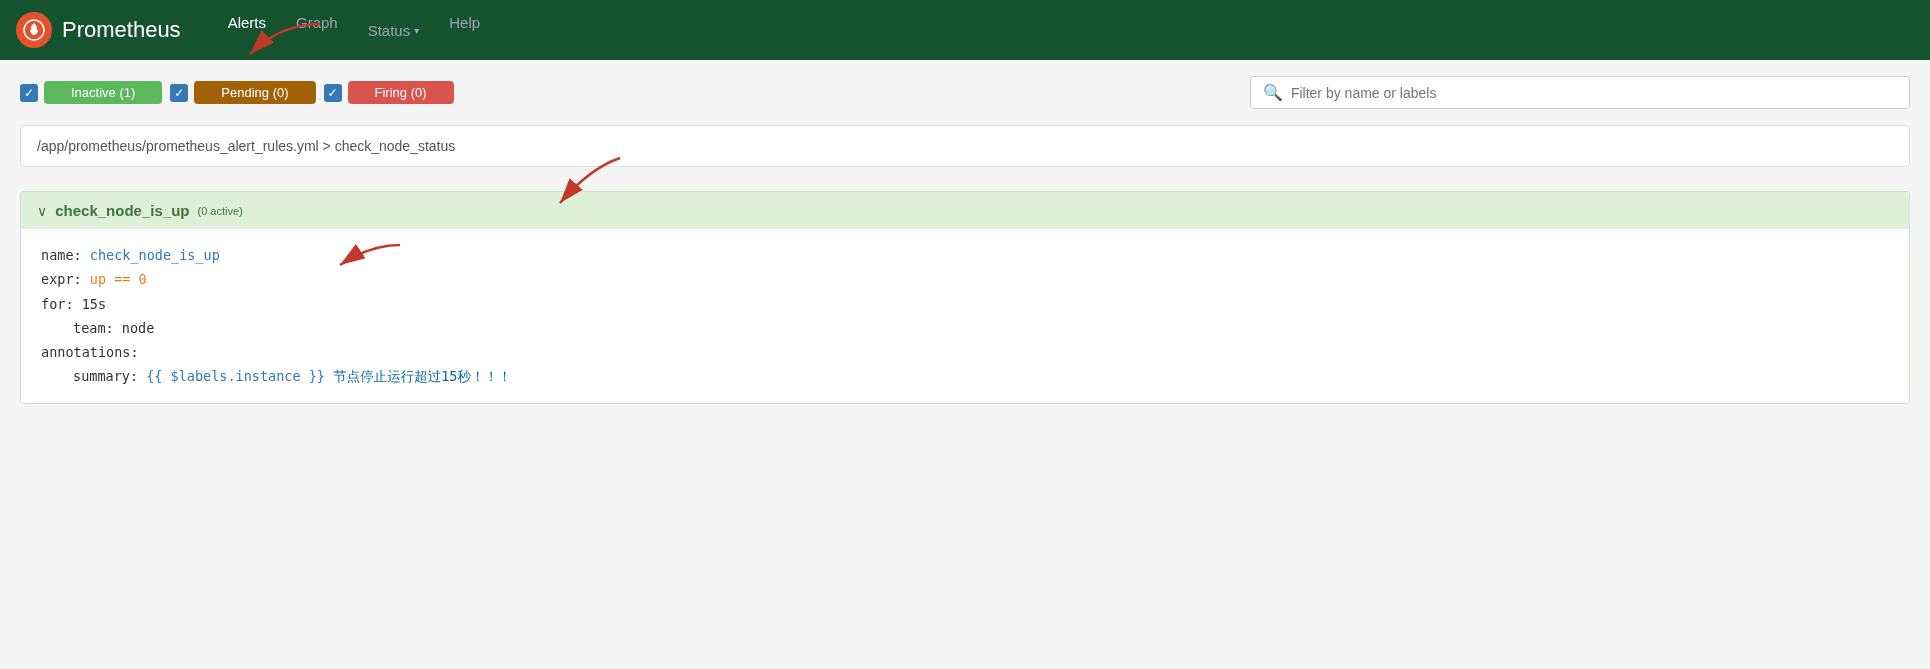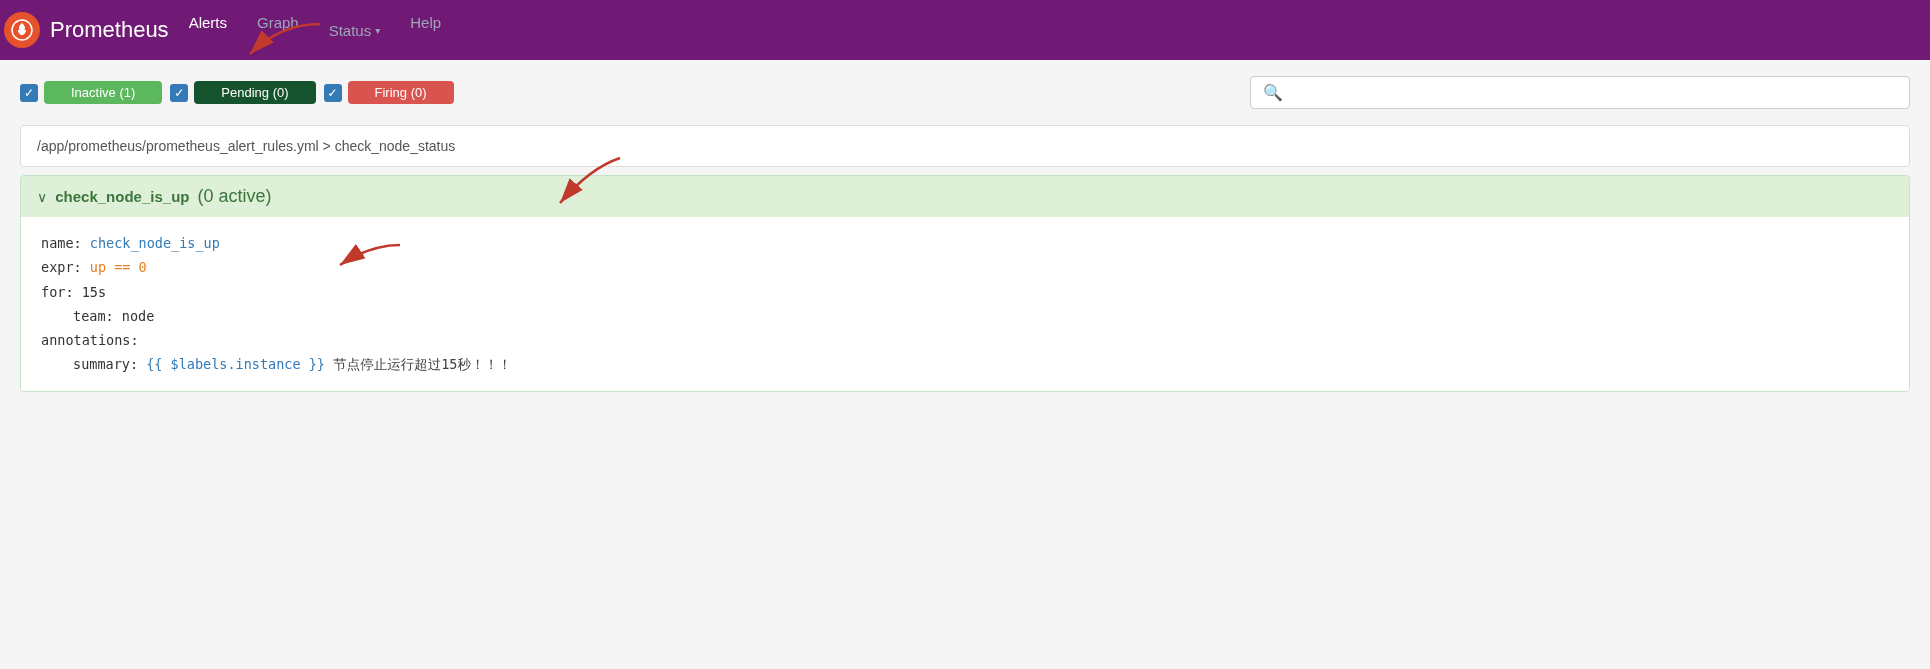--- a/index.html
+++ b/index.html
@@ -1,25 +1,25 @@
 <!DOCTYPE html>
 <html><head>
   <meta charset="utf-8">
   <style>
     * { box-sizing: border-box; margin: 0; padding: 0; }
     body { font-family: -apple-system, BlinkMacSystemFont, "Segoe UI", Helvetica, Arial, sans-serif; font-size: 14px; background: #f5f5f5; }
 
     
     .navbar {
-      background: #701a75;
-      display: flex;
-      align-items: center;
-      padding: 0 4px;
+      background: #14532d;
+      display: flex;
+      align-items: center;
+      padding: 0 16px;
       height: 60px;
-      gap: 8px;
+      gap: 35px;
     }
     .navbar-brand {
       display: flex;
       align-items: center;
       gap: 10px;
       color: #fff;
       font-size: 22px;
       font-weight: 500;
       text-decoration: none;
     }
@@ -100,21 +100,21 @@
       flex-shrink: 0;
     }
     .badge {
       padding: 4px 27px;
       border-radius: 4px;
       color: white;
       font-size: 13px;
       font-weight: 500;
     }
     .badge-inactive { background: #5cb85c; }
-    .badge-pending { background: #14532d; }
+    .badge-pending { background: #a16207; }
     .badge-firing { background: #d9534f; }
 
     
     .search-box {
       display: flex;
       align-items: center;
       background: white;
       border: 1px solid #ccc;
       border-radius: 4px;
       padding: 6px 12px;
@@ -132,21 +132,21 @@
       color: #888;
       font-size: 16px;
     }
 
     
     .breadcrumb-row {
       background: white;
       border: 1px solid #ddd;
       border-radius: 4px;
       padding: 12px 16px;
-      margin-bottom: 8px;
+      margin-bottom: 24px;
       font-size: 14px;
       color: #555;
     }
 
     
     .alert-block {
       border: 1px solid #c3e6cb;
       border-radius: 4px;
       overflow: hidden;
       margin-bottom: 8px;
@@ -158,39 +158,39 @@
       align-items: center;
       gap: 8px;
       cursor: pointer;
     }
     .alert-header-text {
       font-size: 15px;
       font-weight: 600;
       color: #3c763d;
     }
     .alert-active-count {
-      font-size: 18px;
+      font-size: 11px;
       color: #3c763d;
       font-weight: normal;
     }
     .chevron {
       font-size: 14px;
       color: #3c763d;
     }
     .alert-body {
       background: white;
       padding: 14px 20px;
       font-family: "Consolas", "Monaco", monospace;
       font-size: 13.5px;
       line-height: 1.8;
     }
     .label-key { color: #333; }
     .label-val-blue { color: #337ab7; }
     .label-val-orange { color: #e67e22; text-align: center; }
-    .label-val-green { color: #404040; }
+    .label-val-green { color: #0369a1; }
     .indent { padding-left: 32px; display: block; }
   </style>
 </head>
 <body>
 
 <nav class="navbar">
   <a class="navbar-brand" href="#">
     <div class="brand-icon">
 
       <svg width="22" height="22" viewBox="0 0 22 22" fill="none" xmlns="http://www.w3.org/2000/svg">
@@ -229,20 +229,21 @@
       </div>
 
       <div class="badge-item">
         <div class="checkbox-blue">✓</div>
         <span class="badge badge-firing">Firing (0)</span>
       </div>
     </div>
 
     <div class="search-box">
       <span class="search-icon-wrap">🔍</span>
+      <input type="text" placeholder="Filter by name or labels" style="">
     </div>
   </div>
 
   <div class="breadcrumb-row">
     <span>/app/prometheus/prometheus_alert_rules.yml &gt; check_node_status</span>
   </div>
 
   <div class="alert-block">
     <div class="alert-header">
       <span class="chevron">∨</span>

